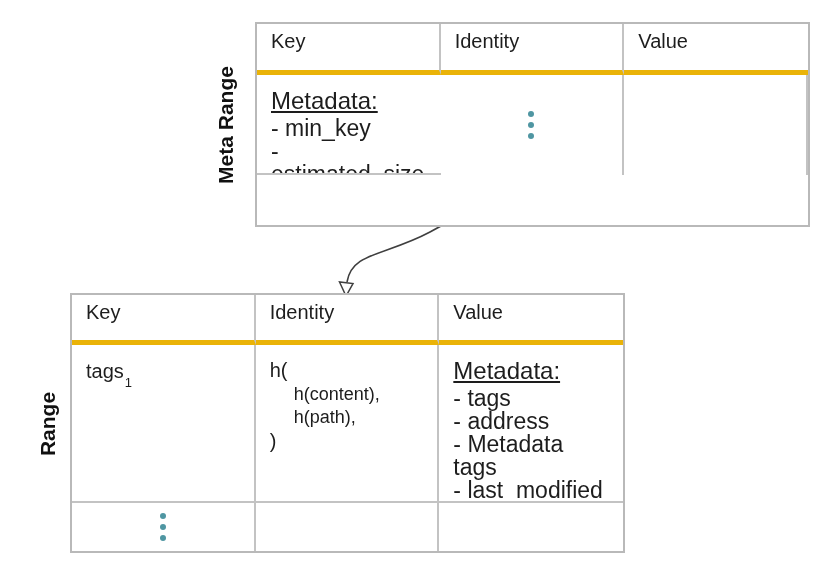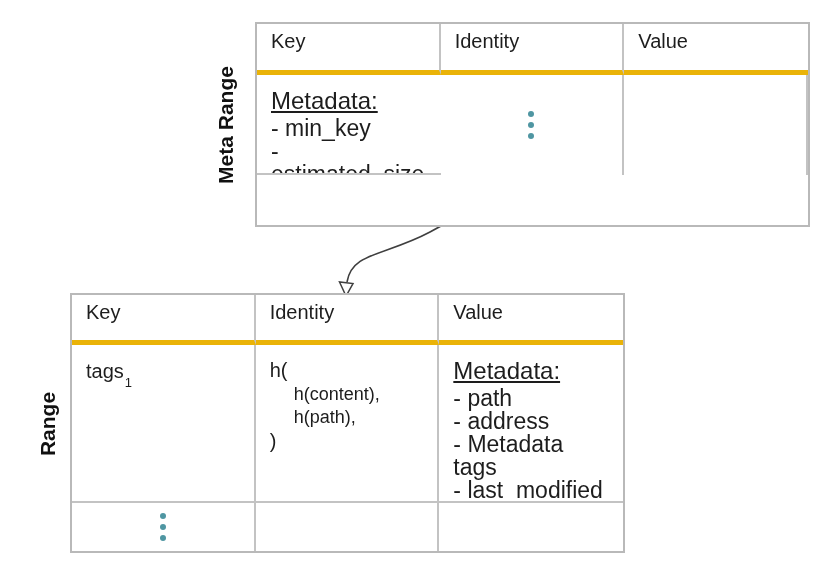--- a/index.html
+++ b/index.html
@@ -154,21 +154,21 @@
       <span>tags</span><sub class="idx">1</sub>
     </div>
     <div class="cell b1 c2">
       <div class="id-open">h(</div>
       <div class="id-arg">h(content),</div>
       <div class="id-arg">h(path),</div>
       <div class="id-close">)</div>
     </div>
     <div class="cell b1">
       <div class="meta-title">Metadata:</div>
-      <div class="meta-item">- path</div>
+      <div class="meta-item">- tags</div>
       <div class="meta-item">- address</div>
       <div class="meta-item">- Metadata tags</div>
       <div class="meta-item">- last_modified</div>
     </div>
 
     <div class="cell c1 center">
       <div class="dots">
           <i style="background: rgb(79, 150, 162);"></i>
           <i style="background: rgb(79, 150, 162);"></i>
           <i style="background: rgb(79, 150, 162);"></i>

